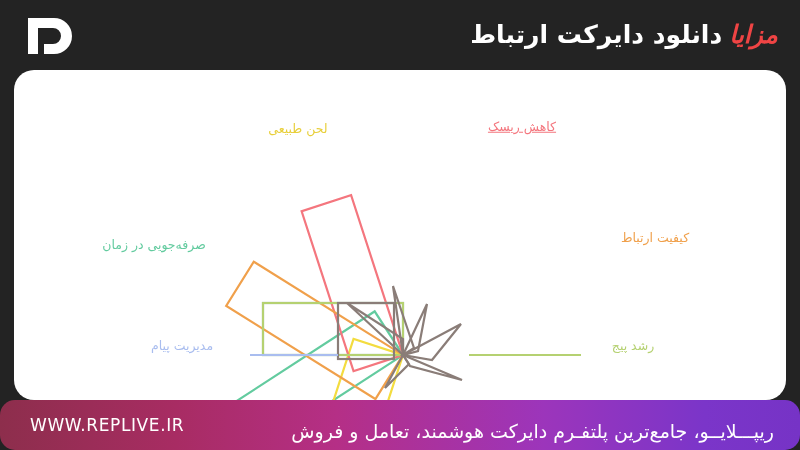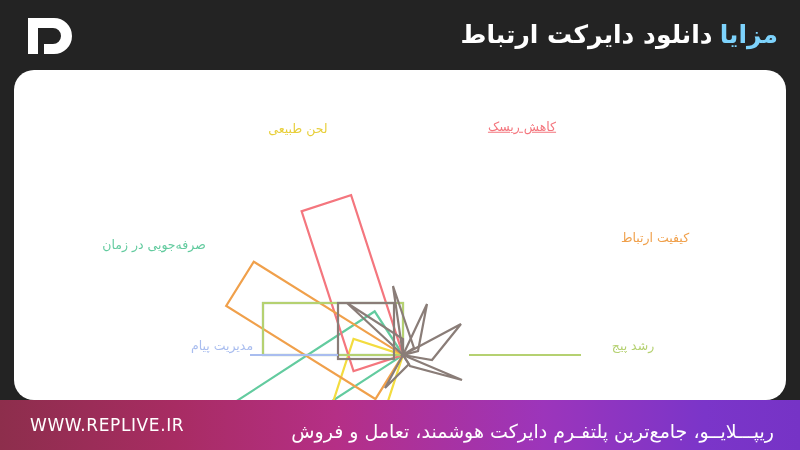--- a/index.html
+++ b/index.html
@@ -18,40 +18,41 @@
   #logo{
     position:absolute; left:22px; top:12px; width:56px; height:46px;
   }
   #title{
     position:absolute; right:22px; top:12px; height:44px;
     display:flex; align-items:center; justify-content:flex-end;
     direction:rtl; white-space:nowrap;
     font-size:25px; font-weight:bold; letter-spacing:-0.2px;
     color:#ffffff;
   }
-  #title .accent{ color:#7dd3fc; }
+  #title .accent{ color:#ef4444;font-style:italic; }
   #title .w{ color:#ffffff; }
 
   
   #card{
     position:absolute; left:14px; top:70px; width:772px; height:330px;
     background:#ffffff; border-radius:20px; overflow:hidden;
   }
   #diagram{ position:absolute; left:0; top:0; width:772px; height:330px; }
 
   .lbl{
     position:absolute; white-space:nowrap; direction:rtl;
     font-size:12.5px; font-weight:500; line-height:1;
     transform:translate(-50%,-50%);
   }
 
   
   #footer{
     position:absolute; left:0; top:400px; width:800px; height:50px;
     background:linear-gradient(90deg,#8d2e4c 0%,#a82c63 22%,#b52f86 42%,#9c35bb 68%,#7b35c9 88%,#7633c6 100%);
+    border-radius:15px;
   }
   #url{
     position:absolute; left:30px; top:0; height:50px;
     display:flex; align-items:center;
     color:#ffffff; font-size:17px; font-weight:400; letter-spacing:.6px;
   }
   #tagline{
     position:absolute; right:26px; top:0; height:62px;
     display:flex; align-items:center; direction:rtl; white-space:nowrap;
     color:#ffffff; font-size:19px; font-weight:500;margin-left:35px;
@@ -108,21 +109,21 @@
         <path d="M389 285 L448 310 L396 296 Z"></path>
         <path d="M389 285 L371 318 L395 294 Z"></path>
       </g>
 
       <g stroke-width="2.2">
         <line x1="236" y1="285" x2="324" y2="285" stroke="#a9bdef"></line>
         <line x1="455" y1="285" x2="567" y2="285" stroke="#b5d171"></line>
       </g>
     </svg>
 
-    <div class="lbl" style="left:168px;  top:276px; color:#a9bdef;margin-left:40px;">مدیریت پیام</div>
+    <div class="lbl" style="left:168px;  top:276px; color:#a9bdef;">مدیریت پیام</div>
 
     <div class="lbl" style="left:140px;  top:175px; color:#63cb9f;">صرفه‌جویی در زمان</div>
 
     <div class="lbl" style="left:284px;  top:59px;  color:#e8cf3a;">لحن طبیعی</div>
 
     <div class="lbl" style="left:508px;  top:57px;  color:#f4767e;text-decoration:underline;">کاهش ریسک</div>
 
     <div class="lbl" style="left:641px;  top:168px; color:#f0a04b;">کیفیت ارتباط</div>
 
     <div class="lbl" style="left:619px;  top:276px; color:#b5d171;">رشد پیج</div>

